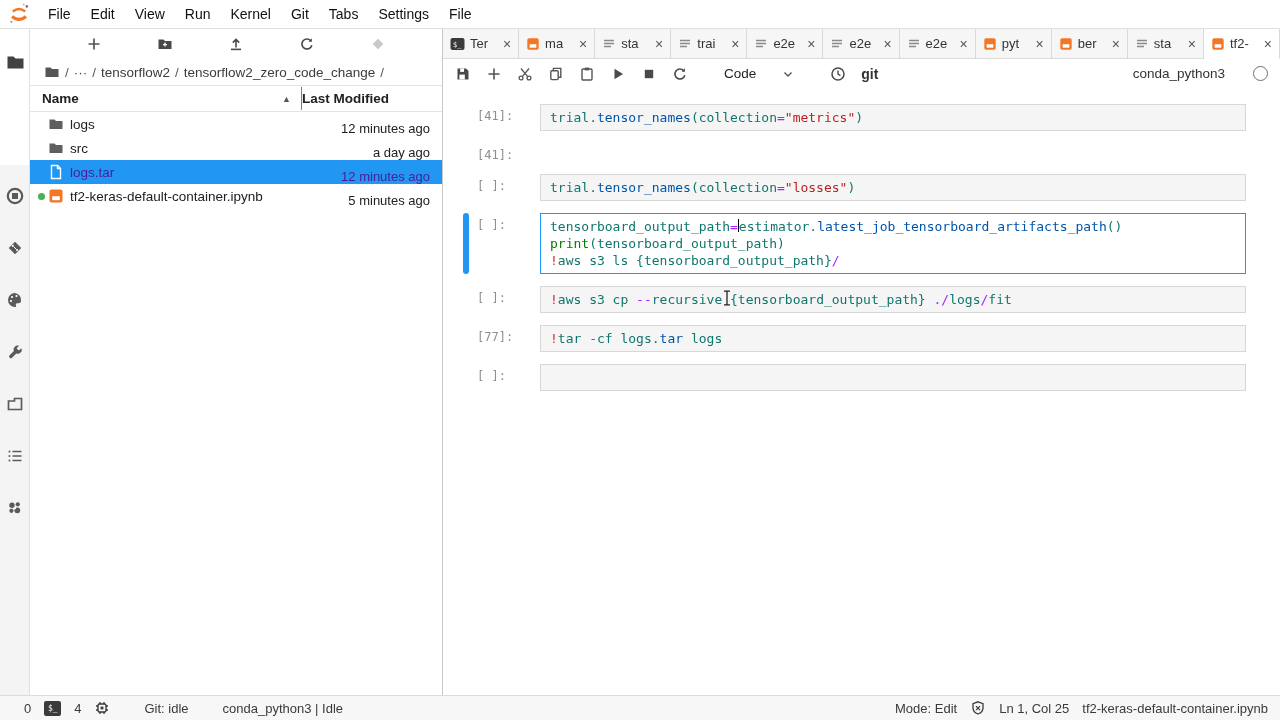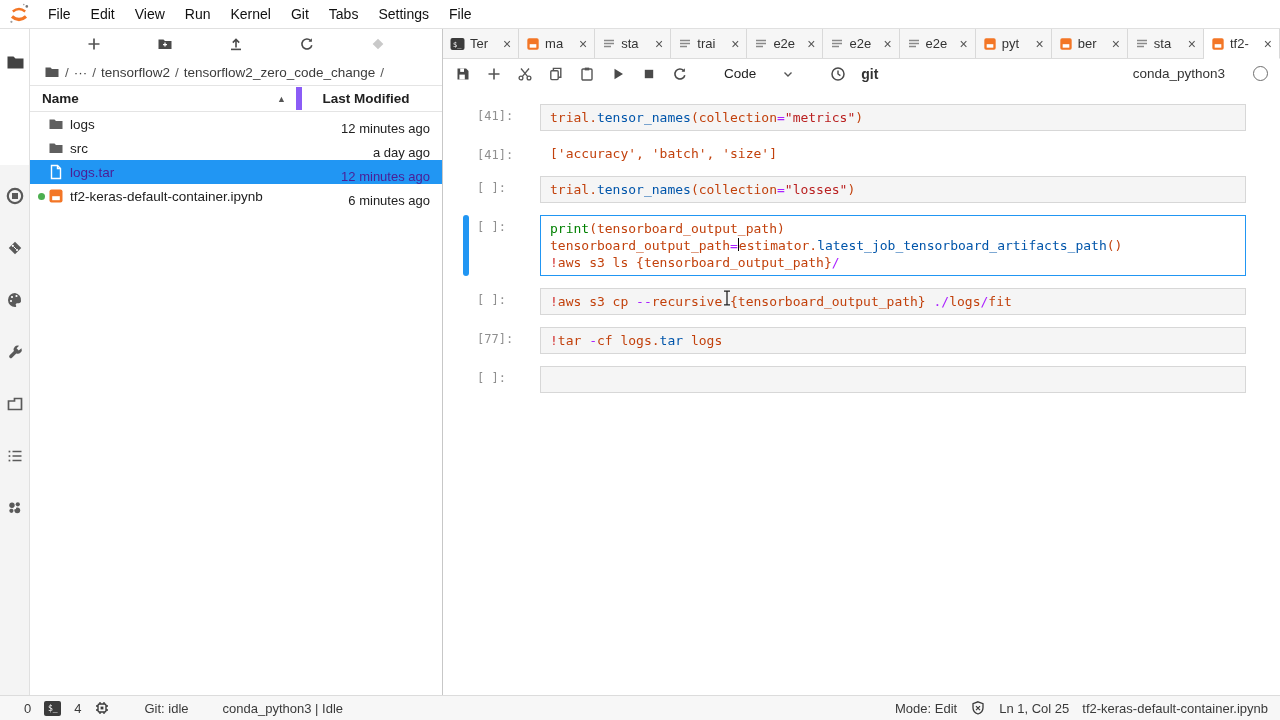--- a/index.html
+++ b/index.html
@@ -23,21 +23,21 @@
   
   #filebrowser{position:absolute;top:29px;left:30px;width:412px;bottom:24px;background:#fff;
                border-right:1px solid #c7c7c7;}
   .fb-toolbar{height:30px;display:flex;align-items:center;justify-content:space-around;padding:0 28px;}
   .fb-breadcrumb{height:26px;display:flex;align-items:center;padding:0 14px;font-size:13.5px;color:#3c3c3c;gap:5px;}
   .crumb-sep{color:#5a5a5a;}
   .fb-header{height:25px;border-top:1px solid #e4e4e4;border-bottom:1px solid #e4e4e4;
              display:flex;align-items:center;font-size:13.5px;font-weight:bold;padding-left:12px;}
   .fb-header .name-col{flex:1;display:flex;align-items:center;gap:6px;}
   .sort-arrow{font-size:9px;color:#555;margin-left:auto;margin-right:10px;}
-  .mod-col{width:128px;text-align:center;padding-right:12px;border-left:6px solid #8b5cf6;line-height:23px;}
+  .mod-col{width:128px;text-align:left;padding-right:12px;border-left:1px solid #8b5cf6;line-height:23px;}
   .fb-row{height:24px;display:flex;align-items:center;font-size:13.5px;padding-left:8px;}
   .fb-row .dot-slot{width:10px;display:flex;align-items:center;}
   .run-dot{width:7px;height:7px;border-radius:50%;background:#4caf50;}
   .fb-row .row-icon{width:22px;display:flex;align-items:center;color:#5f5f5f;}
   .fb-row .row-name{flex:1;}
   .fb-row .row-mod{width:128px;text-align:right;padding-right:12px;font-size:13px;margin-top:8px;}
   .fb-row.selected{background:#2196f3;color:#4c1d95;}
   .fb-row.selected .row-icon{color:#fff;}
 
   
@@ -63,21 +63,21 @@
   .cell{display:flex;align-items:stretch;padding-left:20px;margin-bottom:12px;}
   .collapser{width:6px;border-radius:3px;margin-right:8px;background:transparent;}
   .cell.active .collapser{background:#2196f3;}
   .prompt{width:56px;text-align:left;margin-right:7px;padding-top:5px;
           font-family:"DejaVu Sans Mono",monospace;font-size:12px;color:#8f8f8f;white-space:nowrap;}
   .editor{flex:1;margin-right:34px;border:1px solid #d7d7d7;background:#f5f5f5;padding:4px 9px;}
   .cell.active .editor{background:#fff;border:1px solid #2196f3;}
   .cell.output .editor{border:none;background:transparent;padding:2px 10px;}
   .code-line{height:17px;line-height:17px;white-space:pre;
              font-family:"DejaVu Sans Mono",monospace;font-size:13px;}
-  .tok-d{color:#c2410c;}
+  .tok-d{color:#0f766e;}
   .tok-f{color:#0055aa;}
   .tok-o{color:#aa22ff;}
   .tok-s{color:#ba2121;}
   .tok-b{color:#008000;}
   .tok-m{color:#d32f2f;}
   .tok-caret{display:inline-block;width:0;border-left:1.5px solid #000;height:13px;
              vertical-align:text-top;}
 
   #mouse-ibeam{position:absolute;left:722px;top:290px;pointer-events:none;}
 
@@ -267,21 +267,21 @@
       <span class="dot-slot">
           <span class="run-dot"></span>
         </span>
       <span class="row-icon">
         <svg width="16" height="16" viewBox="0 0 16 16">
             <rect x="1.5" y="1.5" width="13" height="13" rx="2" fill="#f37626"></rect>
             <rect x="4.2" y="8.2" width="7.6" height="4" fill="#fff"></rect>
           </svg>
       </span>
       <span class="row-name">tf2-keras-default-container.ipynb</span>
-      <span class="row-mod">6 minutes ago</span>
+      <span class="row-mod">5 minutes ago</span>
     </div>
   </div>
 
   <div id="dock">
 
     <div id="tabbar">
       <div class="tab">
         <span class="tab-icon">
           <svg width="15" height="14" viewBox="0 0 15 14">
               <rect x="0.5" y="1" width="14" height="12" rx="2" fill="#3b3b3b"></rect>
@@ -462,39 +462,36 @@
         <div class="collapser"></div>
         <div class="prompt">[41]:</div>
         <div class="editor">
             <div class="code-line"><span class="tok-d">trial.</span><span class="tok-f">tensor_names</span><span class="tok-d">(collection</span><span class="tok-o">=</span><span class="tok-s">"metrics"</span><span class="tok-d">)</span></div>
           </div>
       </div>
 
       <div class="cell output">
         <div class="collapser"></div>
         <div class="prompt">[41]:</div>
-        <div class="editor">
-            <div class="code-line"><span class="tok-d">['accuracy', 'batch', 'size']</span></div>
-          </div>
       </div>
 
       <div class="cell">
         <div class="collapser"></div>
         <div class="prompt">[ ]:</div>
         <div class="editor">
             <div class="code-line"><span class="tok-d">trial.</span><span class="tok-f">tensor_names</span><span class="tok-d">(collection</span><span class="tok-o">=</span><span class="tok-s">"losses"</span><span class="tok-d">)</span></div>
           </div>
       </div>
 
       <div class="cell active">
         <div class="collapser"></div>
         <div class="prompt">[ ]:</div>
         <div class="editor">
+            <div class="code-line"><span class="tok-d">tensorboard_output_path</span><span class="tok-o">=</span><span class="tok-caret"></span><span class="tok-d">estimator.</span><span class="tok-f">latest_job_tensorboard_artifacts_path</span><span class="tok-d">()</span></div>
             <div class="code-line"><span class="tok-b">print</span><span class="tok-d">(tensorboard_output_path)</span></div>
-            <div class="code-line"><span class="tok-d">tensorboard_output_path</span><span class="tok-o">=</span><span class="tok-caret"></span><span class="tok-d">estimator.</span><span class="tok-f">latest_job_tensorboard_artifacts_path</span><span class="tok-d">()</span></div>
             <div class="code-line"><span class="tok-m">!</span><span class="tok-d">aws s3 ls {tensorboard_output_path}</span><span class="tok-o">/</span></div>
           </div>
       </div>
 
       <div class="cell">
         <div class="collapser"></div>
         <div class="prompt">[ ]:</div>
         <div class="editor">
             <div class="code-line"><span class="tok-m">!</span><span class="tok-d">aws s3 cp </span><span class="tok-o">--</span><span class="tok-d">recursive {tensorboard_output_path} </span><span class="tok-o">./</span><span class="tok-d">logs</span><span class="tok-o">/</span><span class="tok-d">fit</span></div>
           </div>

